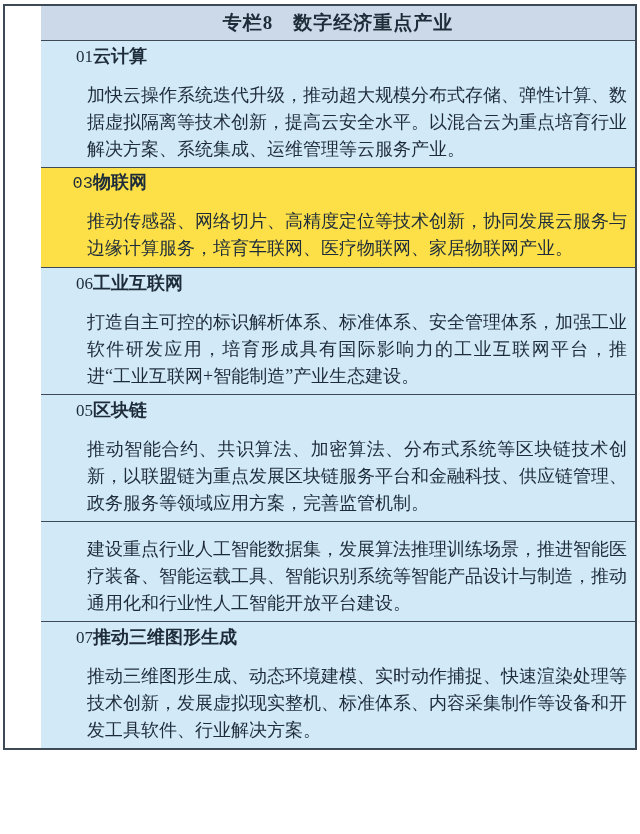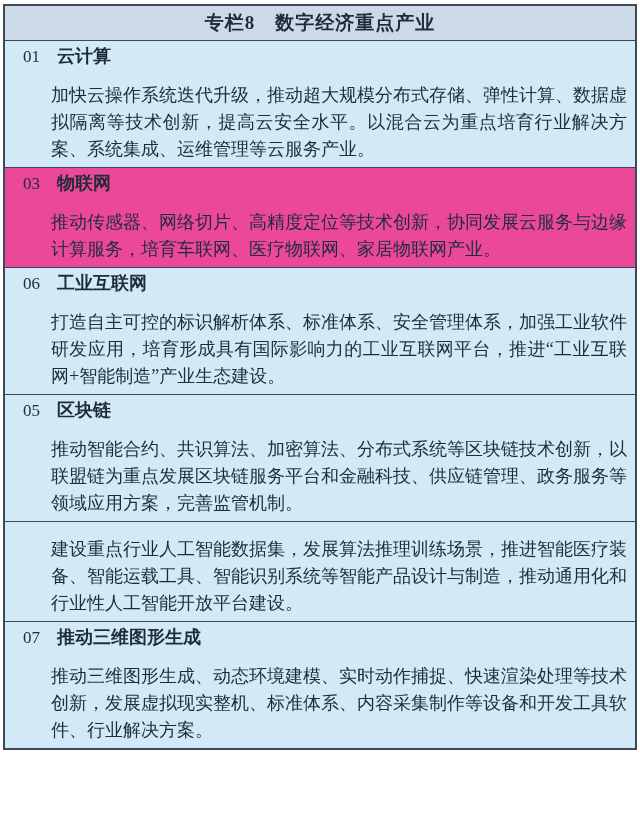--- a/index.html
+++ b/index.html
@@ -8,20 +8,21 @@
     width: 640px;
     height: 834px;
     overflow: hidden;
     background: #ffffff;
     font-family: "Liberation Serif", "DejaVu Serif", serif;
   }
   .box-table {
     margin: 4px 3px 0 3px;
     border: 2px solid #3d4a56;
     color: #1e2c3a;
+    padding-left: 36px;
   }
   .box-header {
     height: 34px;
     line-height: 34px;
     text-align: center;
     background: #cbd9e9;
     font-size: 19px;
     font-weight: bold;
     letter-spacing: 1px;
   }
@@ -32,20 +33,21 @@
   }
   .sec-head {
     padding-left: 18px;
     line-height: 27px;
     font-size: 18px;
   }
   .sec-num {
     display: inline-block;
     min-width: 34px;
     font-size: 17px;
+    text-align: right;
   }
   .sec-title {
     font-weight: bold;
   }
   .sec-body {
     margin: 12px 8px 0 46px;
     line-height: 27px;
     font-size: 18px;
     text-align: justify;
     text-justify: inter-ideograph;
@@ -58,21 +60,21 @@
   <div class="box-header" style="background: rgb(203, 217, 233);">专栏8　数字经济重点产业</div>
   <div id="sections-container">
   <div class="box-section" style="background: rgb(210, 233, 247); border-top-color: rgb(61, 74, 86);">
     <div class="sec-head">
       <span class="sec-num">01</span><span class="sec-title">云计算</span>
     </div>
     <div class="sec-body">加快云操作系统迭代升级，推动超大规模分布式存储、弹性计算、数据虚拟隔离等技术创新，提高云安全水平。以混合云为重点培育行业解决方案、系统集成、运维管理等云服务产业。</div>
   </div>
 
 
-  <div class="box-section" style="background: #ec4899; border-top-color: rgb(61, 74, 86);">
+  <div class="box-section" style="background: #fde047; border-top-color: rgb(61, 74, 86); font-family: Liberation Mono, monospace;">
     <div class="sec-head">
       <span class="sec-num">03</span><span class="sec-title">物联网</span>
     </div>
     <div class="sec-body">推动传感器、网络切片、高精度定位等技术创新，协同发展云服务与边缘计算服务，培育车联网、医疗物联网、家居物联网产业。</div>
   </div>
 
   <div class="box-section" style="background: rgb(210, 233, 247); border-top-color: rgb(61, 74, 86);">
     <div class="sec-head">
       <span class="sec-num">06</span><span class="sec-title">工业互联网</span>
     </div>

